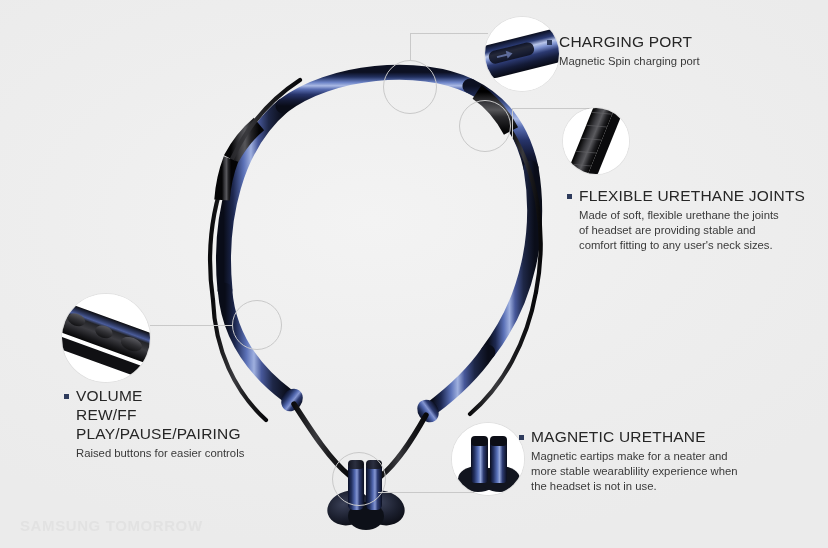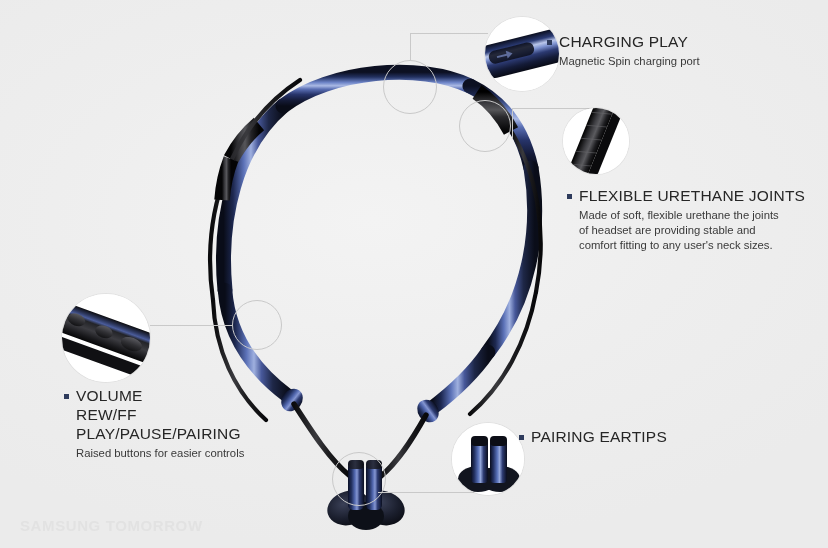--- a/index.html
+++ b/index.html
@@ -329,21 +329,21 @@
 
       <rect x="19" y="13" width="17" height="10" rx="4" fill="#0c0e16"></rect>
       <rect x="38" y="13" width="17" height="10" rx="4" fill="#0c0e16"></rect>
     </svg>
   </div>
 
   <div class="callout" style="left:547px; top:32px;">
     <div class="callout-head">
       <span class="bullet"></span>
       <span class="head-lines">
-        <span class="head-line">CHARGING PLAY</span>
+        <span class="head-line">CHARGING PORT</span>
       </span>
     </div>
     <div class="desc indent-1">Magnetic Spin charging port</div>
   </div>
 
   <div class="callout" style="left:567px; top:186px;">
     <div class="callout-head">
       <span class="bullet"></span>
       <span class="head-lines">
         <span class="head-line">FLEXIBLE URETHANE JOINTS</span>
@@ -363,19 +363,22 @@
         <span class="head-line">PLAY/PAUSE/PAIRING</span>
       </span>
     </div>
     <div class="desc indent-2">Raised buttons for easier controls</div>
   </div>
 
   <div class="callout" style="left:519px; top:427px;">
     <div class="callout-head">
       <span class="bullet"></span>
       <span class="head-lines">
-        <span class="head-line">PAIRING EARTIPS</span>
+        <span class="head-line">MAGNETIC URETHANE</span>
       </span>
     </div>
+    <div class="desc indent-1">Magnetic eartips make for a neater and
+more stable wearablility experience when
+the headset is not in use.</div>
   </div>
 
   <div id="watermark">SAMSUNG TOMORROW</div>
 </div>
 
 </body></html>

